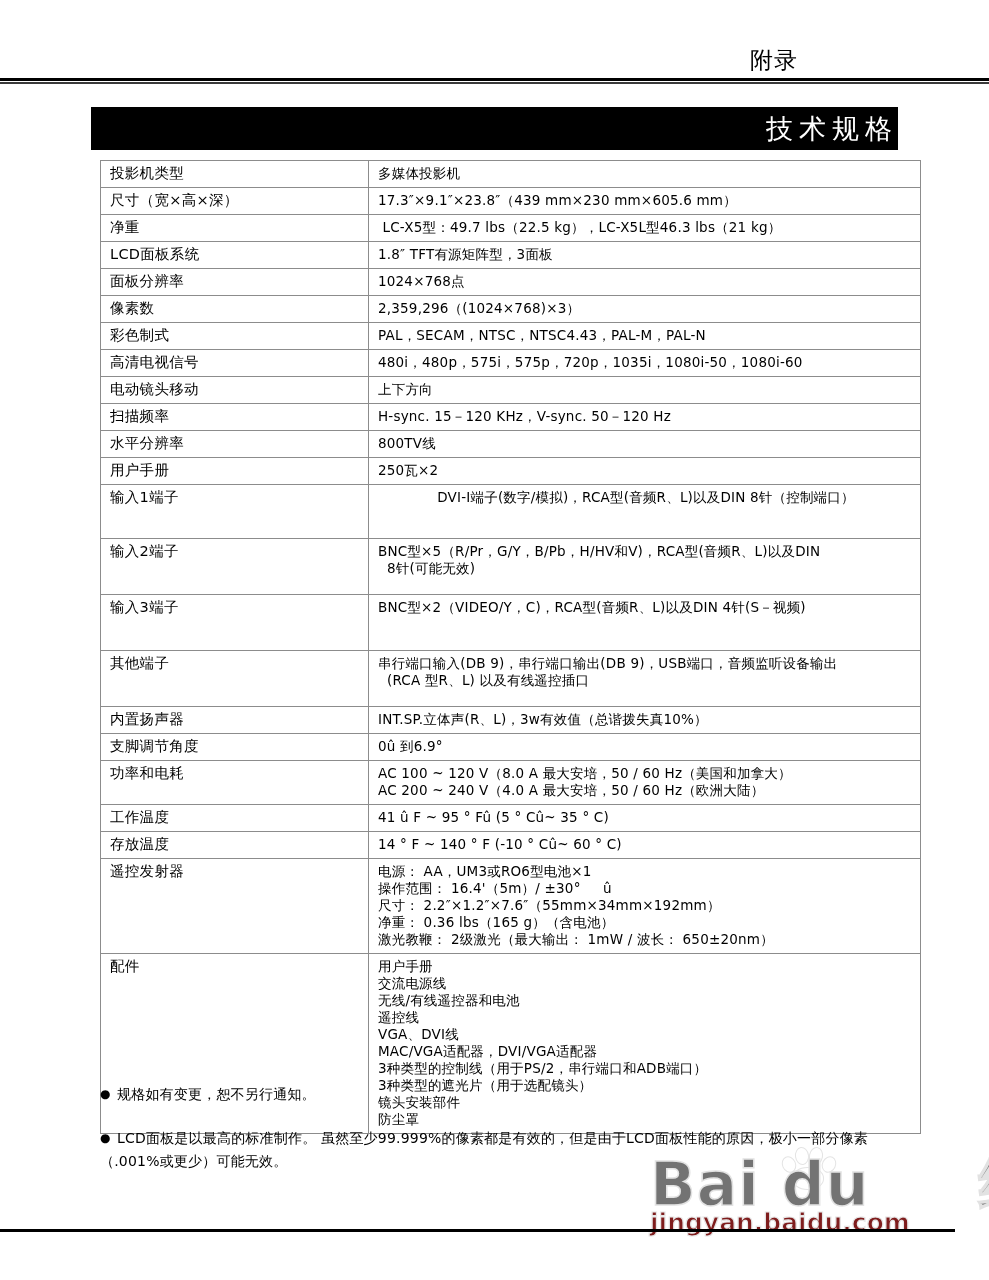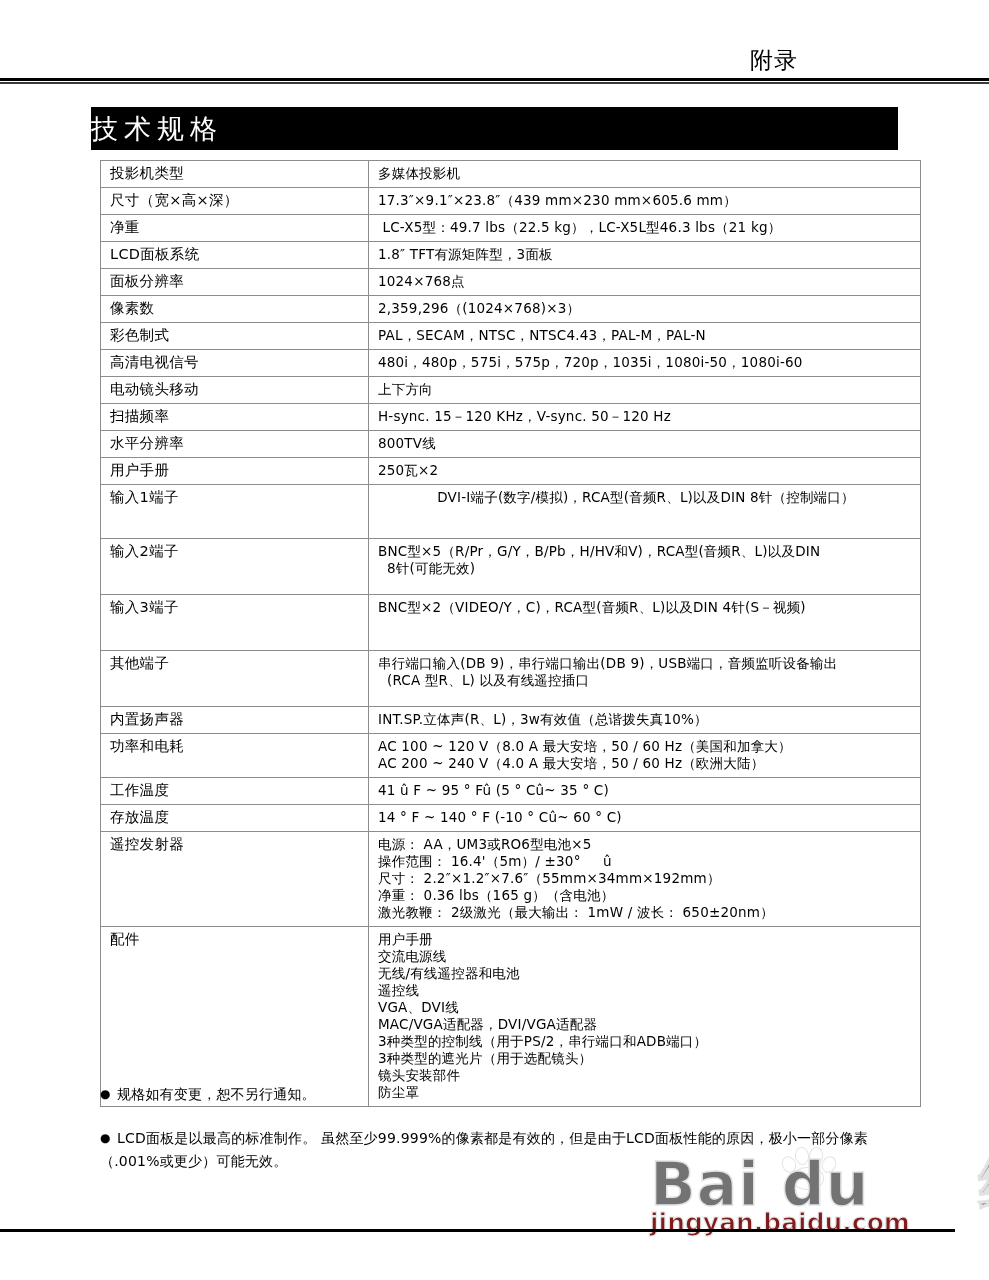--- a/index.html
+++ b/index.html
@@ -55,21 +55,21 @@
     top: 107px;
     width: 807px;
     height: 43px;
     background: #000000;
   }
   .title-bar-text {
     position: absolute;
     left: 0; top: 0;
     width: 807px;
     line-height: 43px;
-    text-align: left;
+    text-align: right;
     color: #ffffff;
     font-size: 27px;
     letter-spacing: 6px;
     font-weight: normal;
   }
 
   
   .spec-table {
     position: absolute;
     left: 100px;
@@ -302,20 +302,26 @@
           <div class="line">  (RCA 型R、L) 以及有线遥控插口</div>
         </td>
       </tr>
       <tr>
         <td class="k">内置扬声器</td>
         <td class="v">
           <div class="line">INT.SP.立体声(R、L)，3w有效值（总谐拨失真10%）</div>
         </td>
       </tr>
       <tr>
+        <td class="k">支脚调节角度</td>
+        <td class="v">
+          <div class="line">0û 到6.9°</div>
+        </td>
+      </tr>
+      <tr>
         <td class="k">功率和电耗</td>
         <td class="v">
           <div class="line">AC 100 ~ 120 V（8.0 A 最大安培，50 / 60 Hz（美国和加拿大）</div>
           <div class="line">AC 200 ~ 240 V（4.0 A 最大安培，50 / 60 Hz（欧洲大陆）</div>
         </td>
       </tr>
       <tr>
         <td class="k">工作温度</td>
         <td class="v">
           <div class="line">41 û F ~ 95 ° Fû (5 ° Cû~ 35 ° C)</div>
@@ -323,21 +329,21 @@
       </tr>
       <tr>
         <td class="k">存放温度</td>
         <td class="v">
           <div class="line">14 ° F ~ 140 ° F (-10 ° Cû~ 60 ° C)</div>
         </td>
       </tr>
       <tr>
         <td class="k">遥控发射器</td>
         <td class="v">
-          <div class="line">电源： AA，UM3或RO6型电池×5</div>
+          <div class="line">电源： AA，UM3或RO6型电池×1</div>
           <div class="line">操作范围： 16.4'（5m）/ ±30°     û</div>
           <div class="line">尺寸： 2.2″×1.2″×7.6″（55mm×34mm×192mm）</div>
           <div class="line">净重： 0.36 lbs（165 g）（含电池）</div>
           <div class="line">激光教鞭： 2级激光（最大输出： 1mW / 波长： 650±20nm）</div>
         </td>
       </tr>
       <tr>
         <td class="k">配件</td>
         <td class="v">
           <div class="line">用户手册</div>

